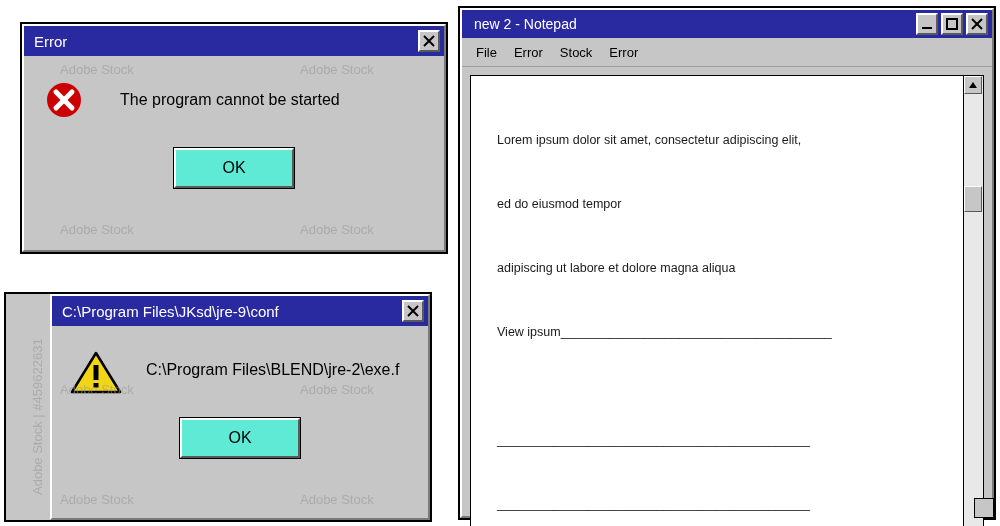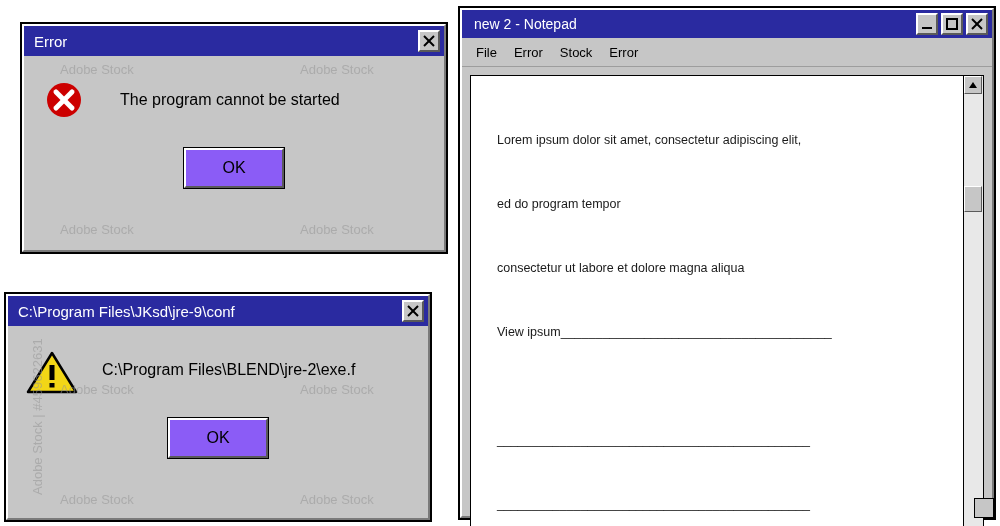--- a/index.html
+++ b/index.html
@@ -86,23 +86,23 @@
   .dlg-msg {
     font-size: 16px;
     color: #000000;
   }
   .btn-row {
     display: flex;
     justify-content: center;
     margin-top: 26px;
   }
   .btn {
-    width: 100px;
+    width: 120px;
     height: 40px;
-    background: #8b5cf6;
+    background: #5eead4;
     border-top: 2px solid #ffffff;
     border-left: 2px solid #ffffff;
     border-right: 2px solid #5a5a5a;
     border-bottom: 2px solid #5a5a5a;
     outline: 1px solid #000000;
     font-size: 16px;
     font-family: "Liberation Sans", sans-serif;
     color: #000000;
     cursor: default;
     box-sizing: border-box;
@@ -117,20 +117,21 @@
   }
   #error-dialog .dlg-row { padding-left: 18px; }
   #error-dialog .dlg-msg { margin-left: 20px; }
 
   
   #warning-dialog {
     left: 4px;
     top: 292px;
     width: 428px;
     height: 230px;
+    padding-left: 44px;
   }
   #warning-dialog .dlg-row { padding-left: 18px; }
   #warning-dialog .dlg-msg { margin-left: 18px; }
 
   
   #notepad-window {
     left: 458px;
     top: 6px;
     width: 538px;
     height: 514px;
@@ -347,22 +348,22 @@
       <span>File</span>
       <span>Error</span>
       <span>Stock</span>
       <span>Error</span>
     </div>
 
     <div class="np-client">
       <div class="np-main">
         <div class="np-text">
           <p>Lorem ipsum dolor sit amet, consectetur adipiscing elit,</p>
-          <p>ed do program tempor</p>
-          <p>consectetur ut labore et dolore magna aliqua</p>
+          <p>ed do eiusmod tempor</p>
+          <p>adipiscing ut labore et dolore magna aliqua</p>
           <p>View ipsum_______________________________________</p>
           <div class="gap"></div>
           <p>_____________________________________________</p>
           <p>_____________________________________________</p>
           <div class="gap"></div>
           <div class="gap"></div>
           
           
           
           

